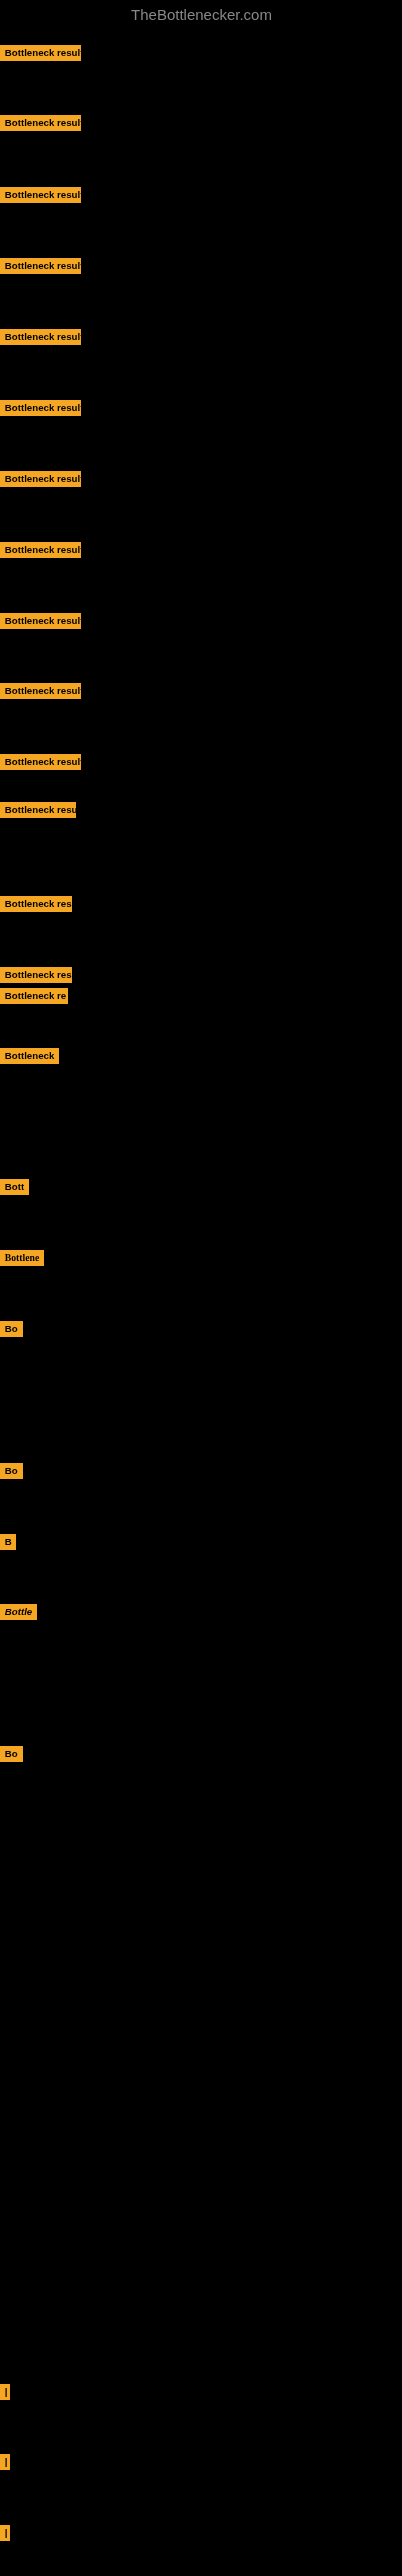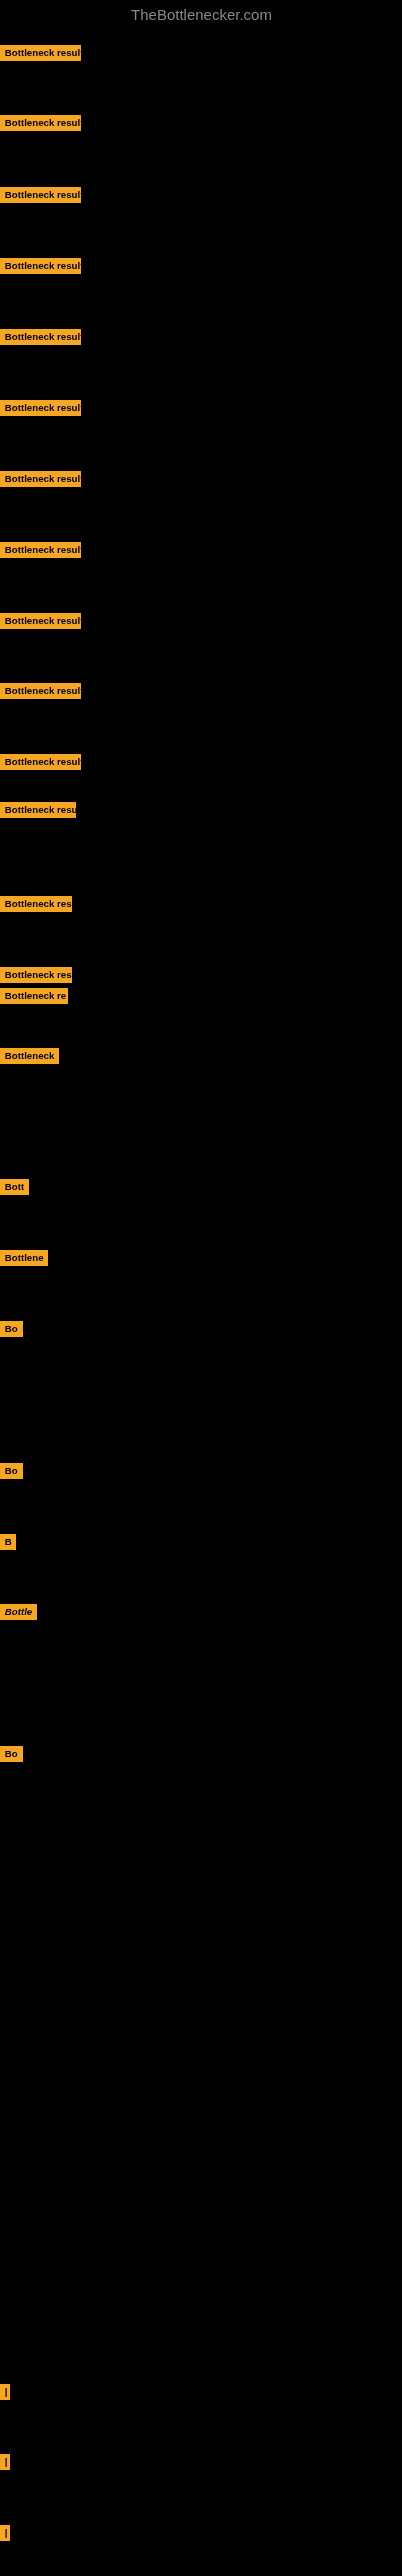--- a/index.html
+++ b/index.html
@@ -53,21 +53,21 @@
 <div class="bottleneck-badge" style="top: 542px; max-width: 81px;">Bottleneck result</div>
 <div class="bottleneck-badge" style="top: 613px; max-width: 81px;">Bottleneck result</div>
 <div class="bottleneck-badge" style="top: 683px; max-width: 81px;">Bottleneck result</div>
 <div class="bottleneck-badge" style="top: 754px; max-width: 81px;">Bottleneck result</div>
 <div class="bottleneck-badge" style="top: 778px; max-width: 76px; margin-top: 24px;">Bottleneck resu</div>
 <div class="bottleneck-badge" style="top: 896px; max-width: 72px;">Bottleneck res</div>
 <div class="bottleneck-badge" style="top: 967px; max-width: 72px;">Bottleneck res</div>
 <div class="bottleneck-badge" style="top: 988px; max-width: 68px;">Bottleneck re</div>
 <div class="bottleneck-badge" style="top: 1048px; max-width: 60px;">Bottleneck</div>
 <div class="bottleneck-badge" style="top: 1179px; max-width: 40px; text-align: right;">Bott</div>
-<div class="bottleneck-badge" style="top: 1250px; max-width: 56px;">Bottlene</div>
+<div class="bottleneck-badge" style="top: 1250px; max-width: 56px; font-family: Liberation Serif, serif;">Bottlene</div>
 <div class="bottleneck-badge" style="top: 1321px; max-width: 28px;">Bo</div>
 <div class="bottleneck-badge" style="top: 1463px; max-width: 28px;">Bo</div>
 <div class="bottleneck-badge" style="top: 1534px; max-width: 16px;">B</div>
 <div class="bottleneck-badge" style="top: 1604px; max-width: 44px; font-style: italic;">Bottle</div>
 <div class="bottleneck-badge" style="top: 1746px; max-width: 22.5px;">Bo</div>
 <div class="bottleneck-badge" style="top: 2384px; max-width: 6.4px;">|</div>
 <div class="bottleneck-badge" style="top: 2454px; max-width: 6.4px;">|</div>
 <div class="bottleneck-badge" style="top: 2525px; max-width: 6.4px;">|</div>
 
 

